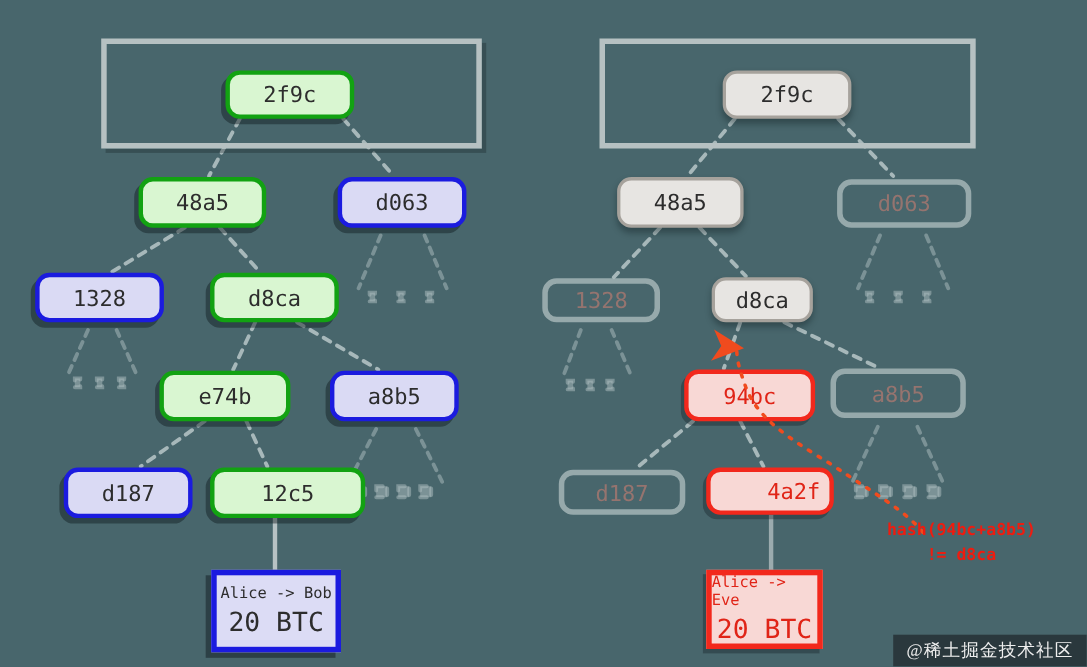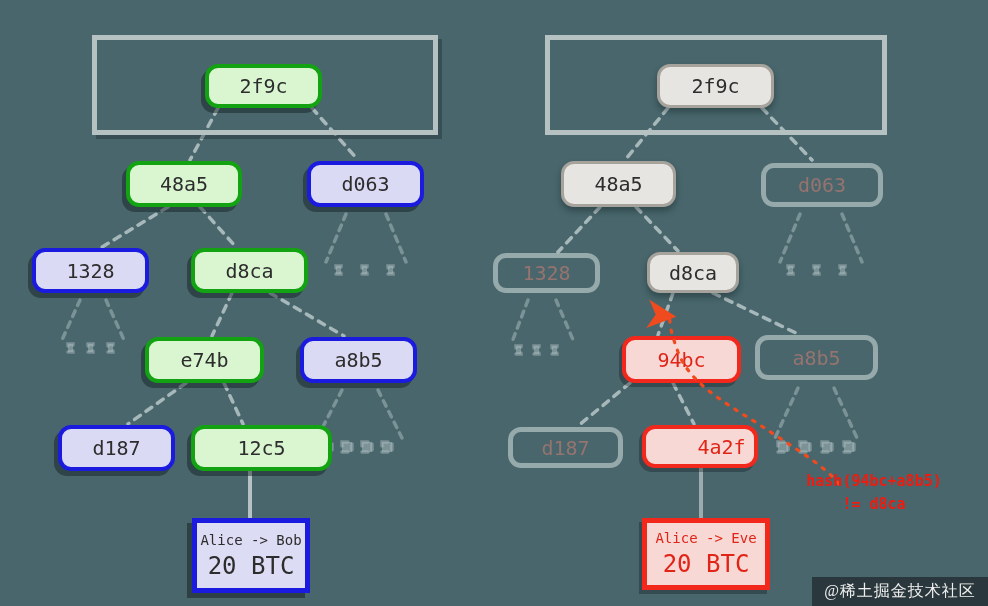--- a/index.html
+++ b/index.html
@@ -128,21 +128,21 @@
 <div class="outline" style="left:545px;top:35px;width:342px;height:100px;box-shadow:none;"></div>
 <div class="node gray" style="left:657px;top:64px;width:117px;height:44px;">2f9c</div>
 <div class="node gray" style="left:561px;top:161px;width:115px;height:46px;">48a5</div>
 <div class="node ghost" style="left:761px;top:163px;width:122px;height:44px;">d063</div>
 <div class="node ghost" style="left:493px;top:253px;width:107px;height:40px;">1328</div>
 <div class="node gray" style="left:647px;top:252px;width:92px;height:41px;">d8ca</div>
 <div class="node red" style="left:593px;top:336px;width:119px;height:47px;margin-left:29px;">94bc</div>
 <div class="node ghost" style="left:755px;top:335px;width:123px;height:45px;">a8b5</div>
 <div class="node ghost" style="left:508px;top:427px;width:115px;height:41px;">d187</div>
 <div class="node red" style="left:642px;top:425px;width:116px;height:43px;padding-left:43px;">4a2f</div>
-<div class="txbox tx-red" style="left:642px;top:518px;width:128px;height:72px;">
+<div class="txbox tx-red" style="left:642px;top:518px;width:106px;height:72px;">
   <span class="tx1">Alice -&gt; Eve</span>
   <span class="tx2">20 BTC</span>
 </div>
 
 <svg id="arrow-layer" class="layer" width="988" height="606" viewBox="0 0 988 606">
   <defs>
     <marker id="arrowhead" markerWidth="9" markerHeight="9" refX="4.5" refY="7" orient="auto-start-reverse">
       <path d="M0,9 L4.5,0 L9,9 L4.5,6.5 Z" fill="#f04b1e" transform="rotate(180 4.5 4.5)"></path>
     </marker>
   </defs>

